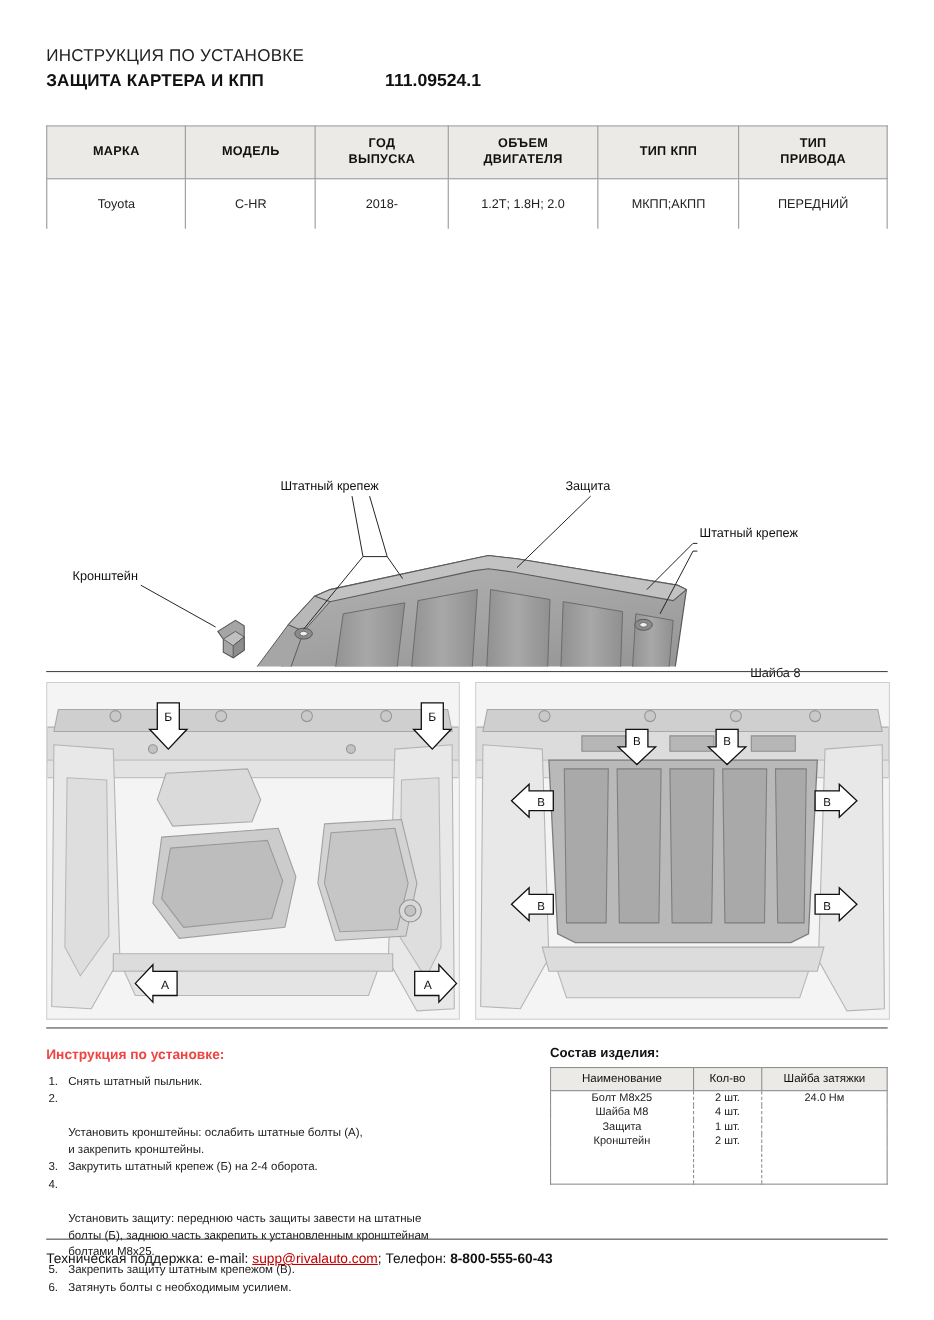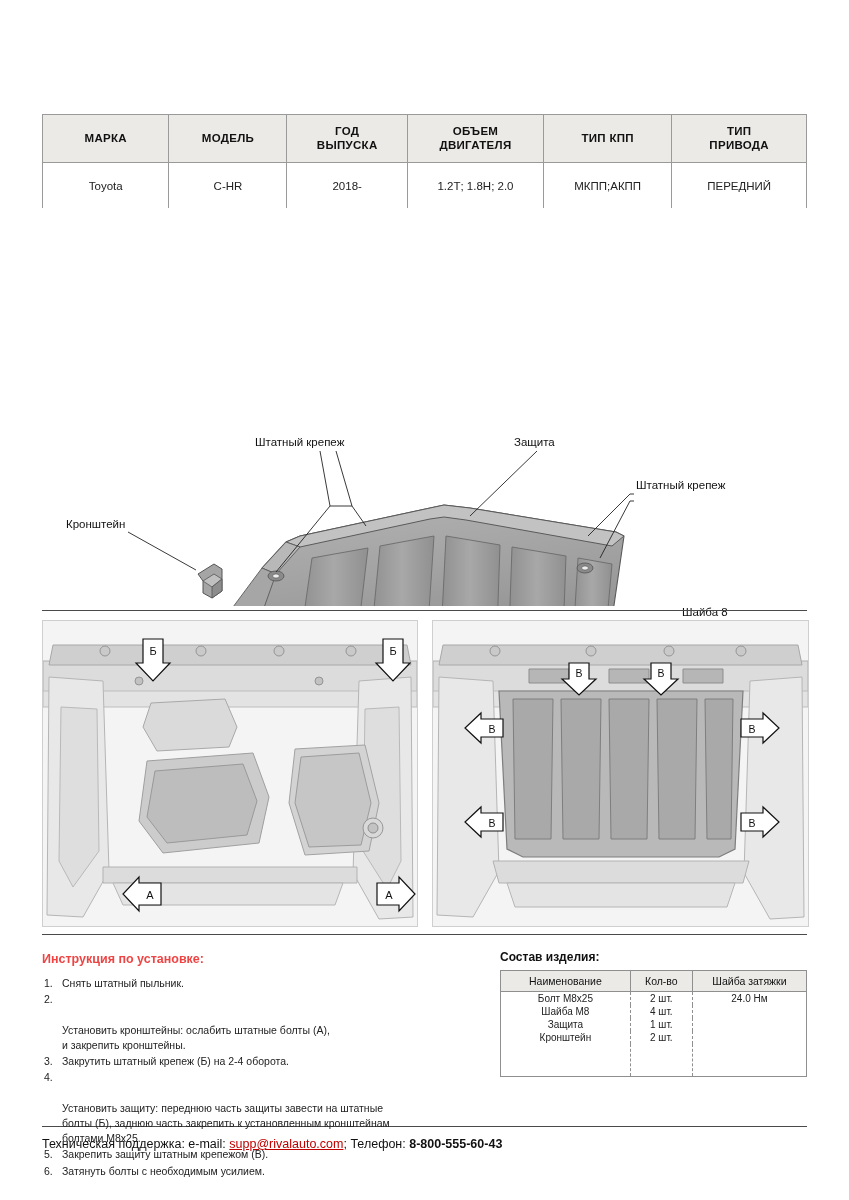--- a/index.html
+++ b/index.html
@@ -73,20 +73,27 @@
   .mail{color:#c00000;text-decoration:underline;}
   .phone{font-weight:bold;}
 
   svg{display:block;}
 </style>
 </head>
 <body>
 
 <div class="page">
 
+  <div class="hdr">
+    <div class="hdr-line1">ИНСТРУКЦИЯ ПО УСТАНОВКЕ</div>
+    <div class="hdr-row2">
+      <div class="hdr-line2">ЗАЩИТА КАРТЕРА И КПП</div>
+      <div class="hdr-code">111.09524.1</div>
+    </div>
+  </div>
 
   <table class="spec">
     <thead>
       <tr>
         <th style="width:128px">
           <div>МАРКА</div>
           <div></div>
         </th>
         <th style="width:118px">
           <div>МОДЕЛЬ</div>

